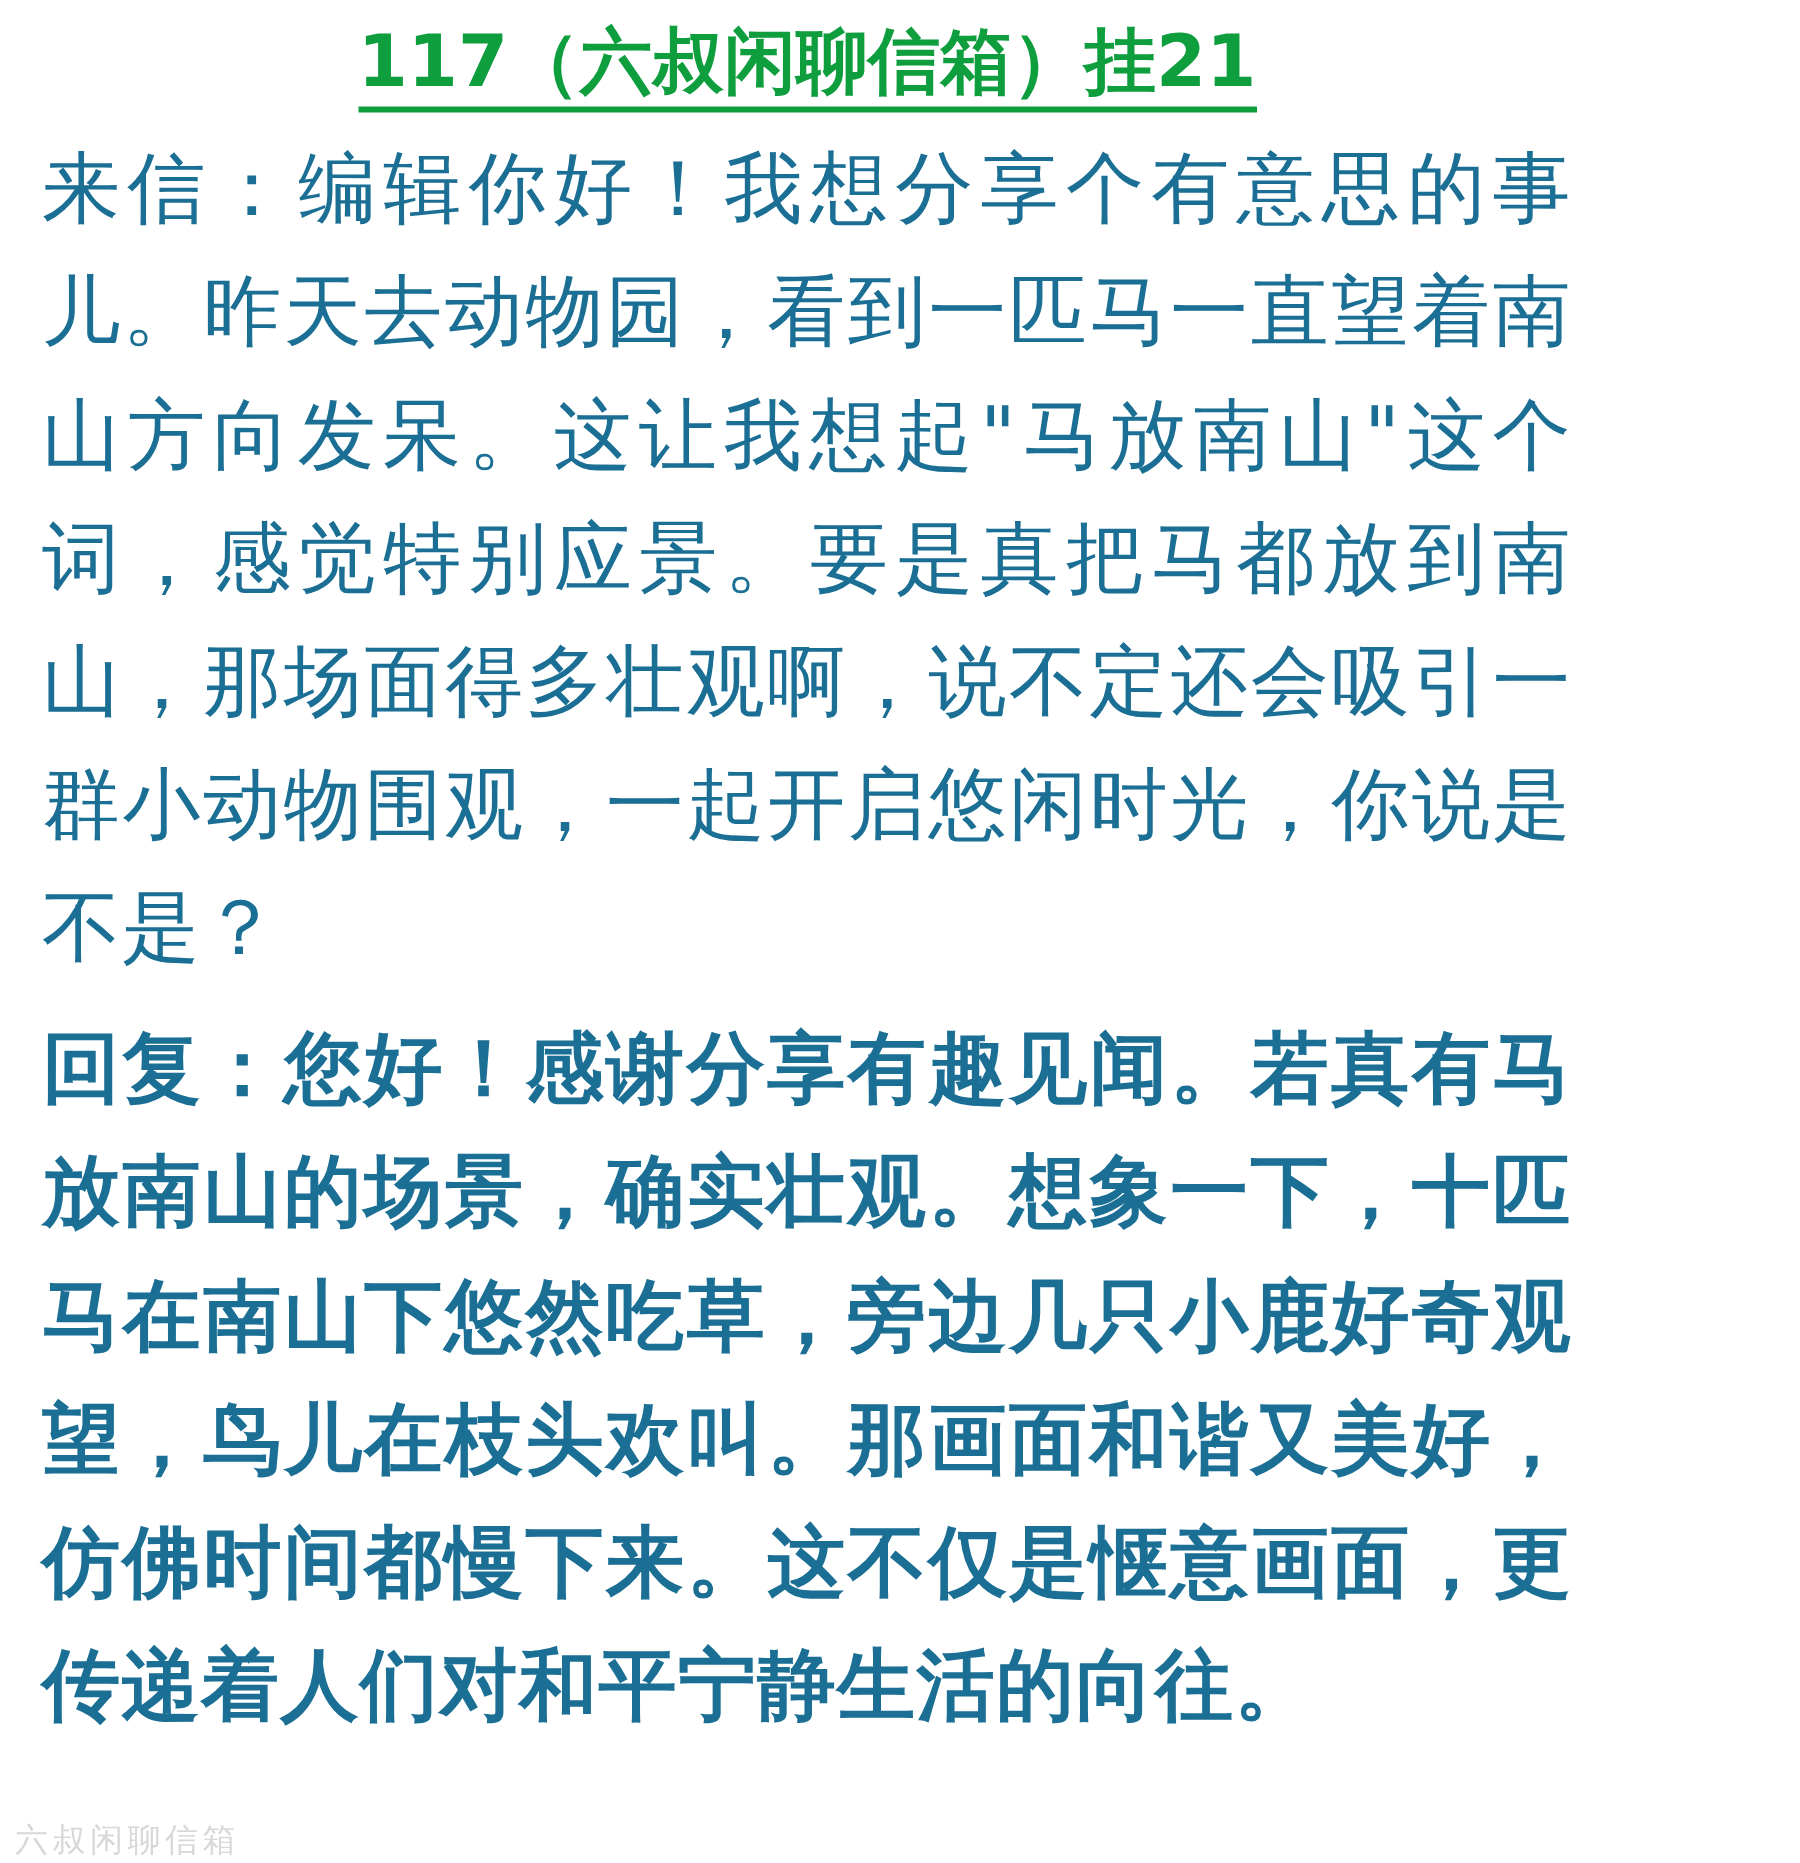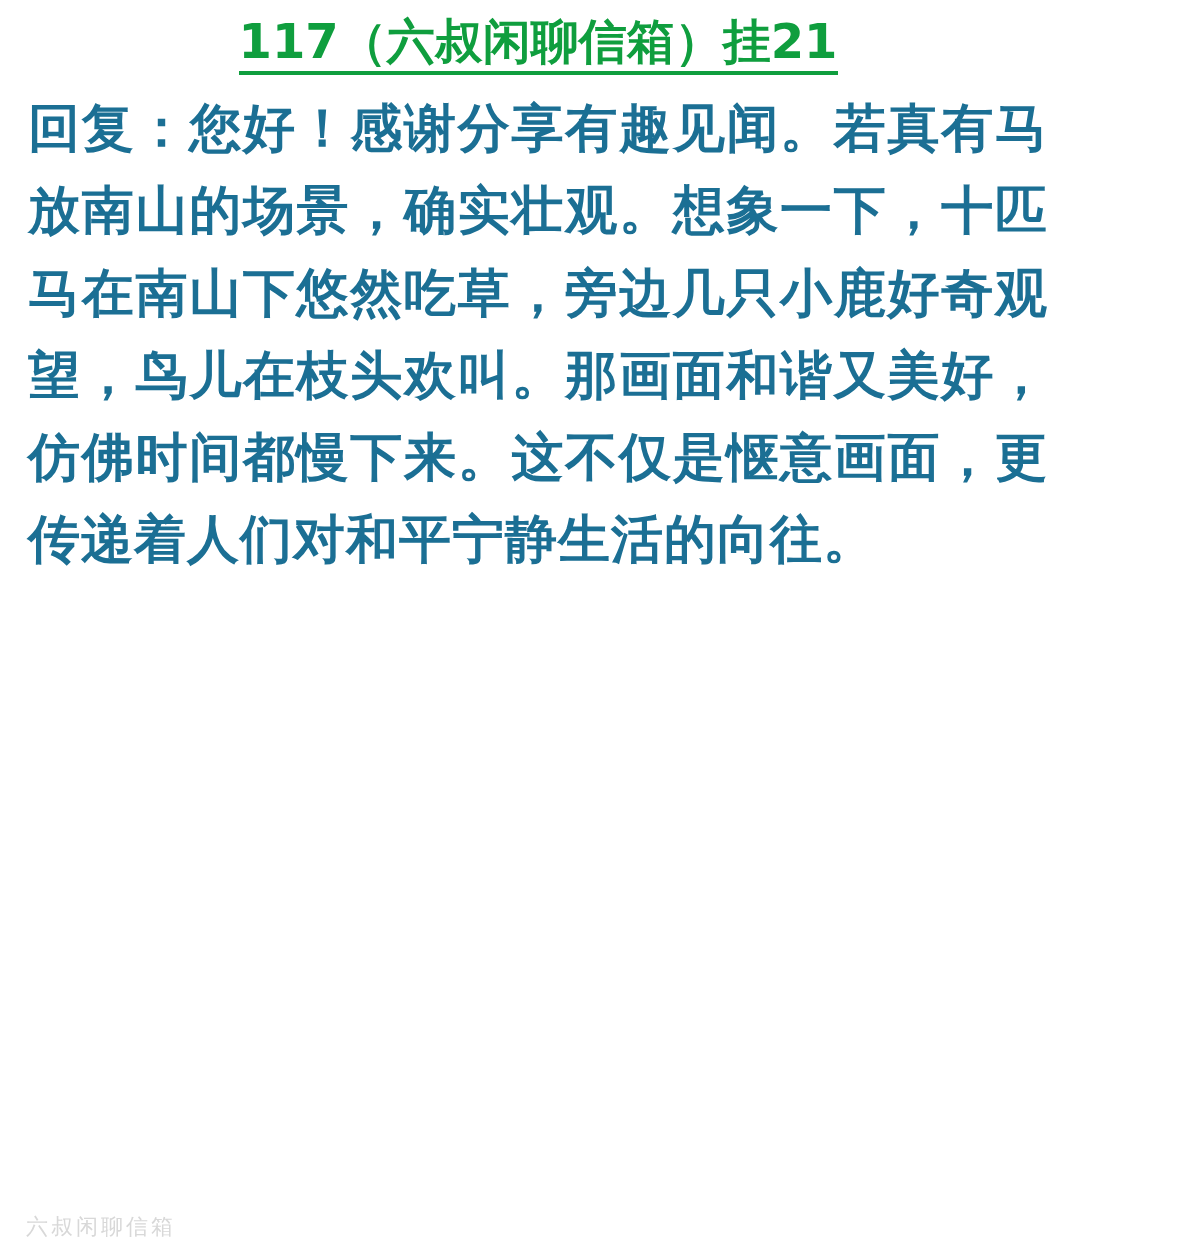--- a/index.html
+++ b/index.html
@@ -50,36 +50,37 @@
   .para {
     margin: 0 0 2px 0;
     color: #1b6f94;
   }
   .para.second {
     margin-top: 12px;
     font-weight: bold;
   }
   .watermark {
     position: absolute;
-    left: 26px;
+    left: 10px;
     bottom: 0px;
     font-size: 22px;
     color: #d8d8d8;
     letter-spacing: 3px;
     white-space: nowrap;
     font-family: "DejaVu Sans", "Liberation Sans", sans-serif;
   }
 </style>
 </head>
 <body>
 
 <div class="page">
 
   <div class="title-row">
     <span class="title-text">117（六叔闲聊信箱）挂21</span>
   </div>
 
   <div class="body-text">
+    <p class="para">来信：编辑你好！我想分享个有意思的事儿。昨天去动物园，看到一匹马一直望着南山方向发呆。这让我想起"马放南山"这个词，感觉特别应景。要是真把马都放到南山，那场面得多壮观啊，说不定还会吸引一群小动物围观，一起开启悠闲时光，你说是不是？</p>
     <p class="para second">回复：您好！感谢分享有趣见闻。若真有马放南山的场景，确实壮观。想象一下，十匹马在南山下悠然吃草，旁边几只小鹿好奇观望，鸟儿在枝头欢叫。那画面和谐又美好，仿佛时间都慢下来。这不仅是惬意画面，更传递着人们对和平宁静生活的向往。</p>
   </div>
 
   <div class="watermark">六叔闲聊信箱</div>
 </div>
 
 </body></html>

